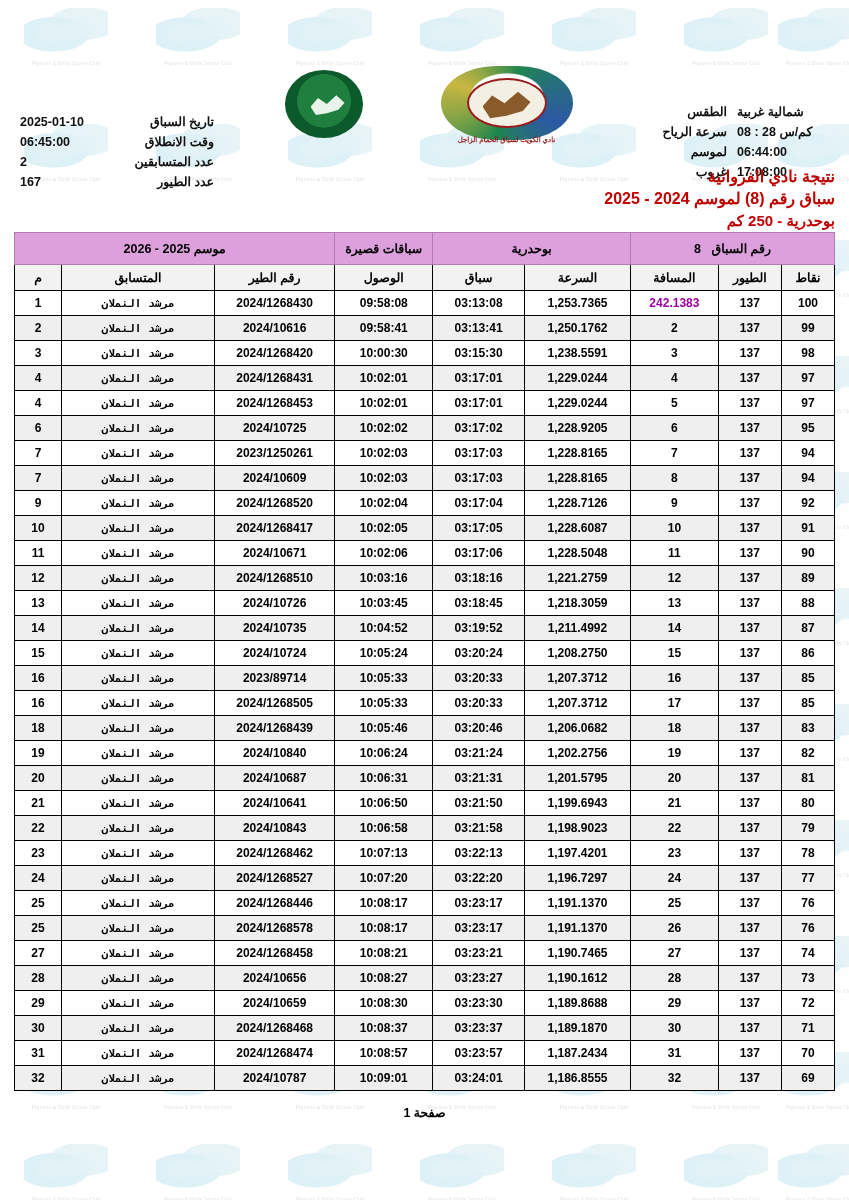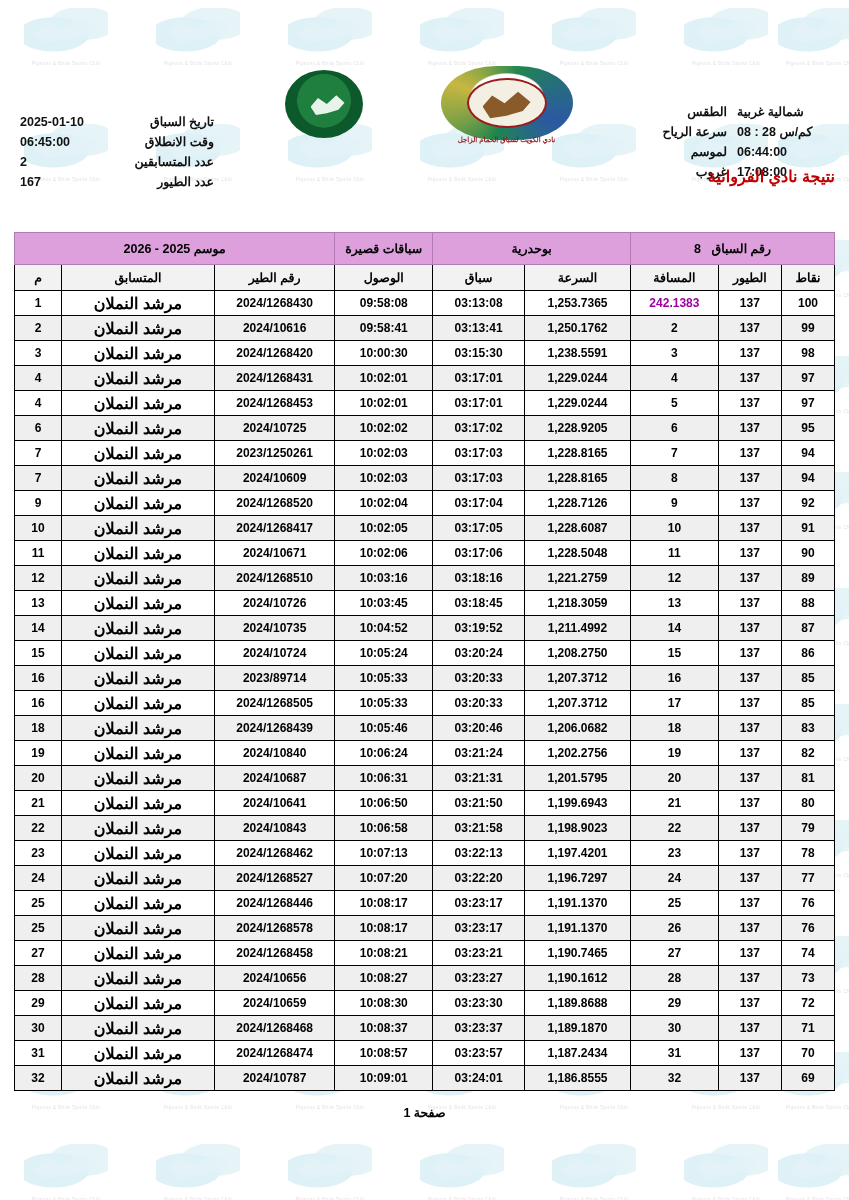--- a/index.html
+++ b/index.html
@@ -194,21 +194,21 @@
   }
   thead tr.cols th {
     background: #f2f2f2;
     height: 26px;
     font-size: 12.5px;
   }
   tbody tr:nth-child(odd) td { background: #ffffff; }
   tbody tr:nth-child(even) td { background: #efefef; }
   td.num, td.time, td.speed, td.ring { direction: ltr; }
   td.highlight { color: #a000a0; }
-  td.name { font-size: 16px; }
+  td.name { font-size: 11px; font-family: Liberation Mono, monospace; }
 
   .col-m       { width: 46px; }
   .col-racer   { width: 150px; }
   .col-ring    { width: 118px; }
   .col-arrive  { width: 96px; }
   .col-fly     { width: 90px; }
   .col-speed   { width: 104px; }
   .col-dist    { width: 86px; }
   .col-birds   { width: 62px; }
   .col-points  { width: 52px; }
@@ -583,20 +583,22 @@
         <div class="val">2</div>
       </div>
       <div class="row">
         <div class="lbl">عدد الطيور</div>
         <div class="val">167</div>
       </div>
     </div>
 
     <div class="title-block">
       <div class="t1">نتيجة نادي الفروانية</div>
+      <div class="t2">سباق رقم (8) لموسم 2024 - 2025</div>
+      <div class="t3">بوحدرية - 250 كم</div>
     </div>
   </div>
 
   <table class="results">
     <colgroup>
       <col class="col-points">
         <col class="col-birds">
         <col class="col-dist">
         <col class="col-speed">
       <col class="col-fly">

